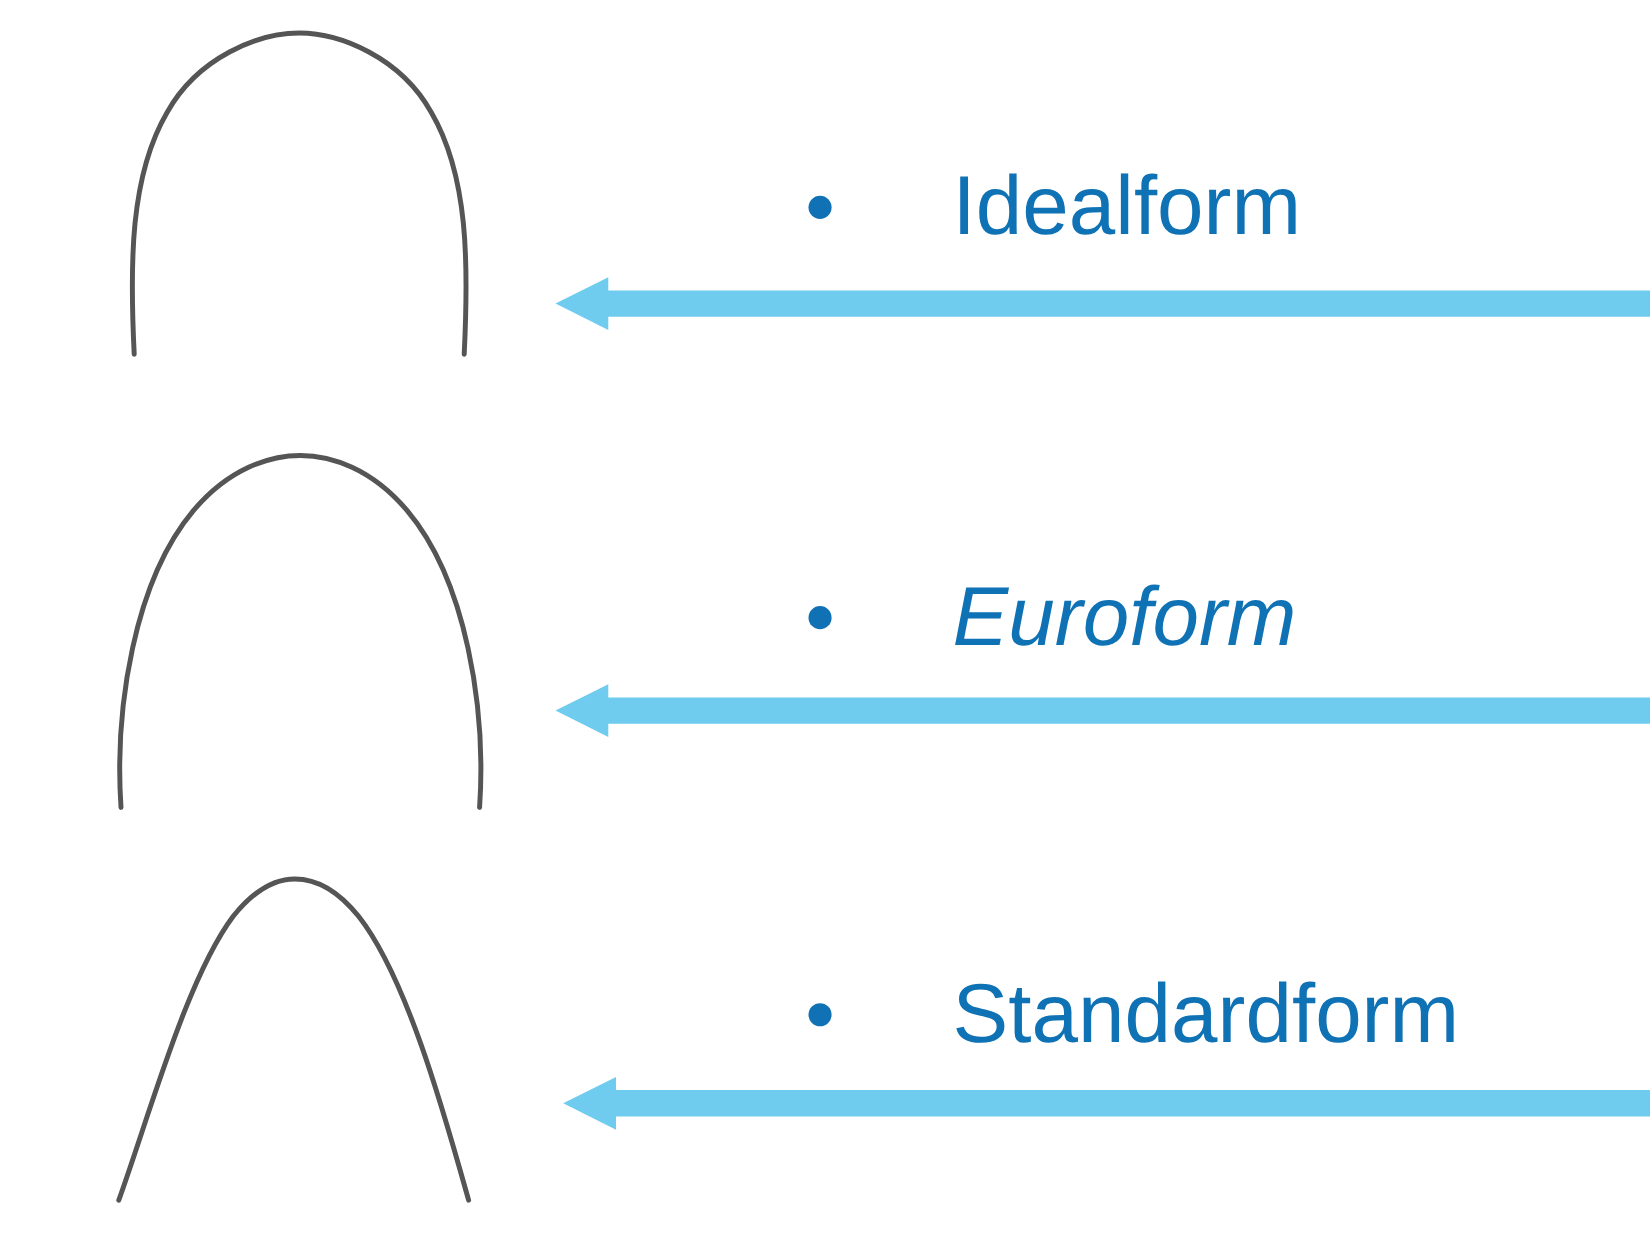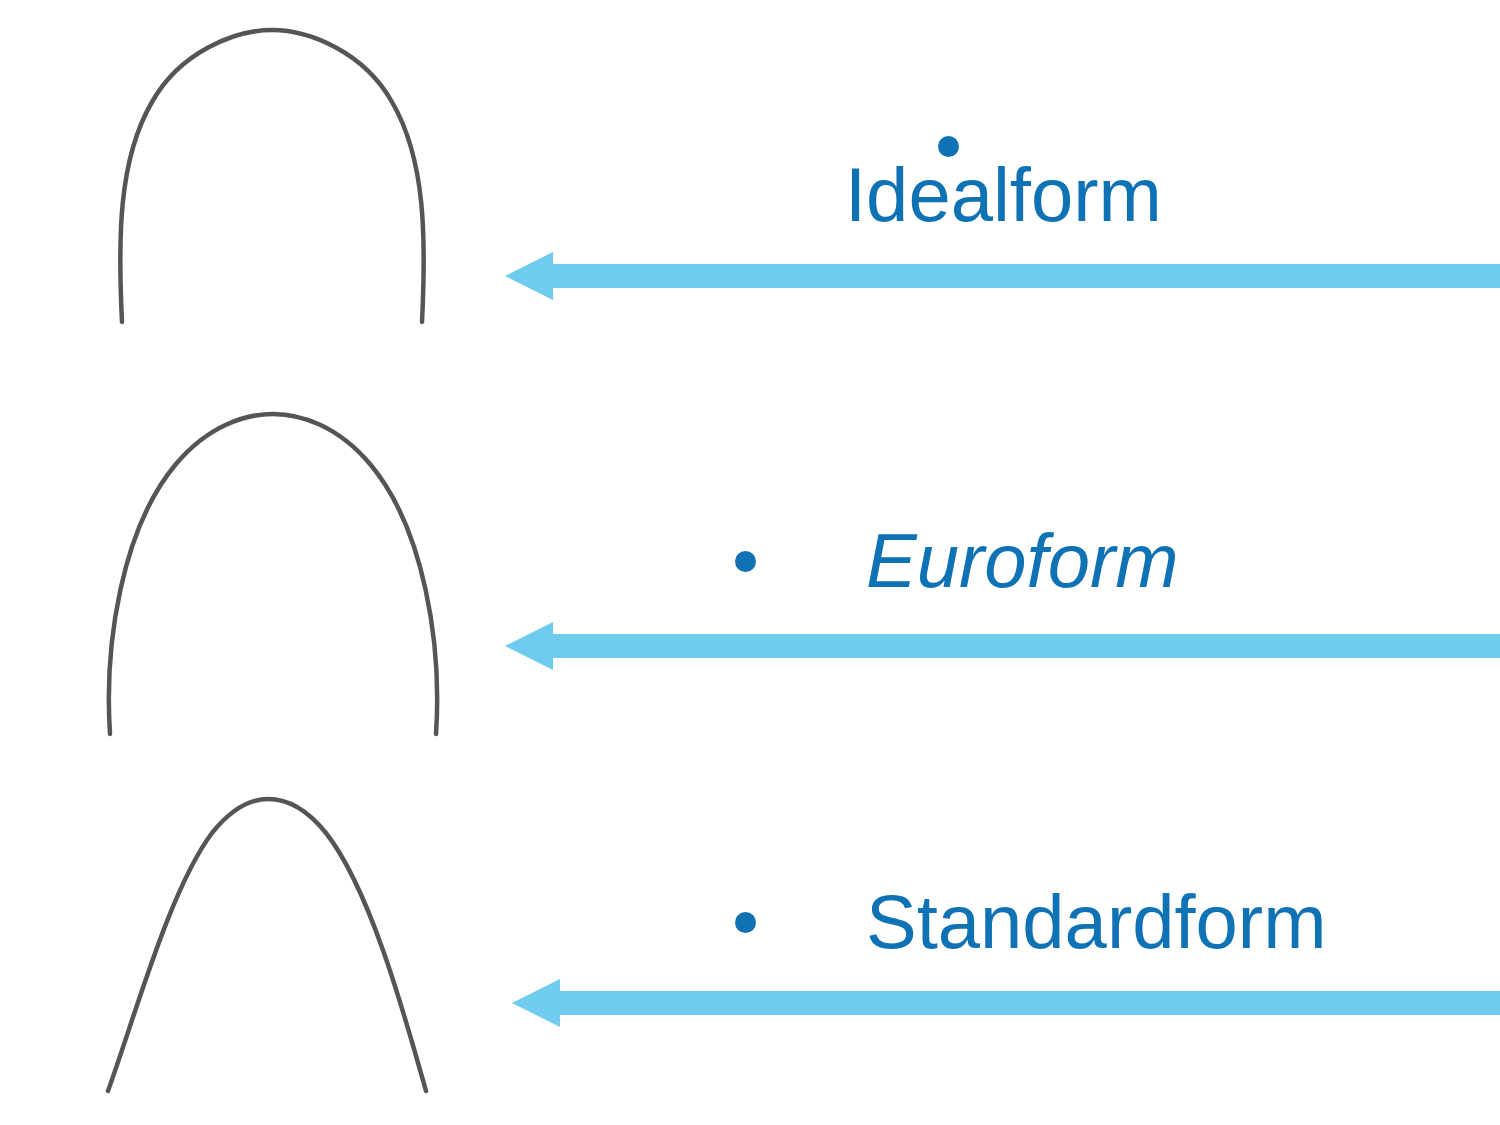--- a/index.html
+++ b/index.html
@@ -56,21 +56,21 @@
     flex: 0 0 auto;
   }
   .bullet-label {
     color: #0f72b5;
     font-size: 76px;
     line-height: 1;
     font-weight: 400;
     white-space: nowrap;
   }
 
-  #bullet-row-1 { left: 735px; top: 136px; flex-direction: column; }
+  #bullet-row-1 { left: 735px; top: 150px; }
   #bullet-row-1 .bullet-label { margin-left: 110px; }
 
   #bullet-row-2 { left: 735px; top: 523px; font-style: italic; }
   #bullet-row-2 .bullet-label { margin-left: 110px; }
 
   #bullet-row-3 { left: 735px; top: 884px; }
   #bullet-row-3 .bullet-label { margin-left: 110px; }
 </style>
 </head>
 <body>

